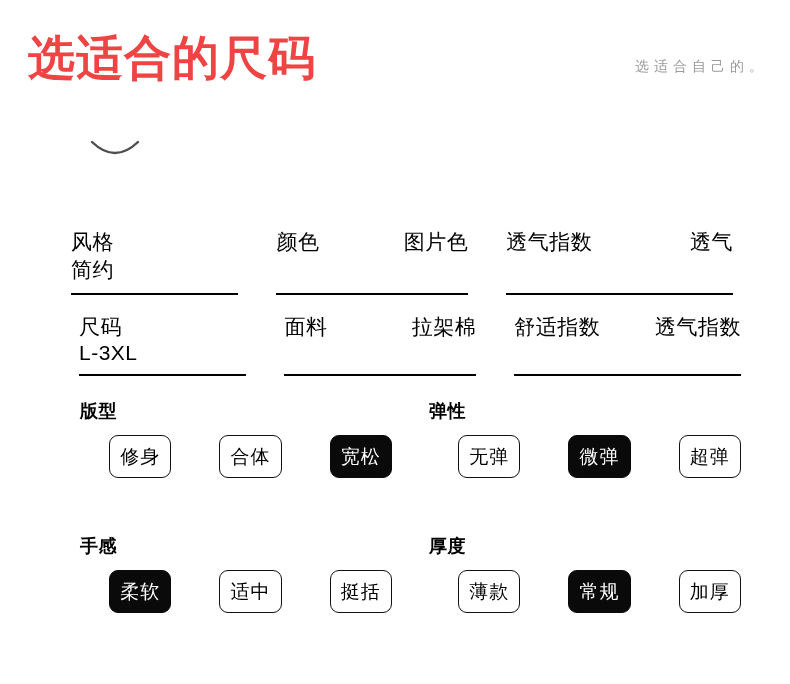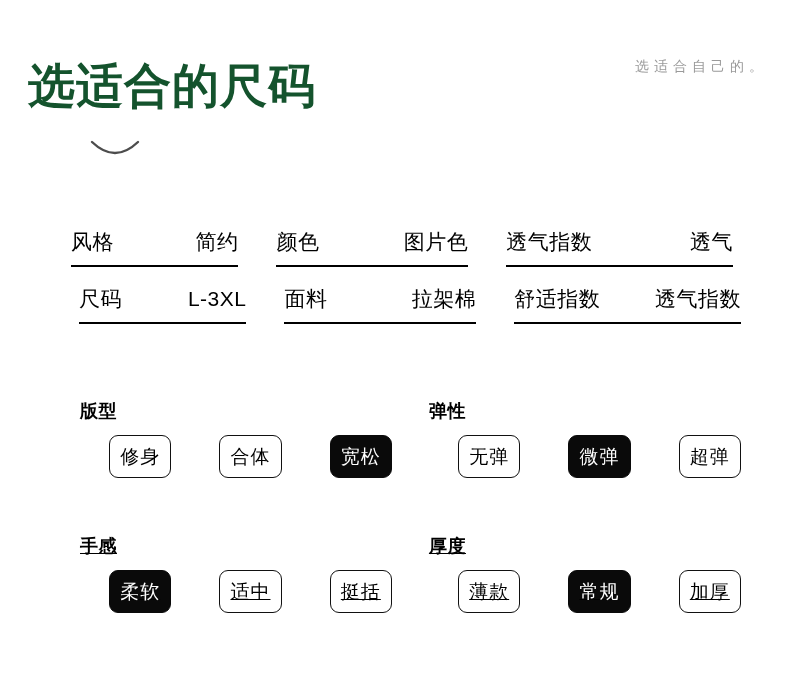--- a/index.html
+++ b/index.html
@@ -23,25 +23,24 @@
     top: 0;
     width: 790px;
     height: 130px;
   }
   .page-title {
     position: absolute;
     left: 28px;
     top: 30px;
     font-size: 47px;
     font-weight: bold;
-    color: #14532d;
+    color: #ef4444;
     letter-spacing: 1px;
     line-height: 56px;
     white-space: nowrap;
-    margin-top: 28px;
   }
   .page-subtitle {
     position: absolute;
     right: 22px;
     top: 52px;
     font-size: 14px;
     font-weight: normal;
     color: #9a9a9a;
     letter-spacing: 5px;
     line-height: 28px;
@@ -77,21 +76,21 @@
 
   .spec-cell {
     display: flex;
     align-items: baseline;
     justify-content: space-between;
     border-bottom: 2px solid #000000;
     padding-bottom: 9px;
     box-sizing: border-box;
     white-space: nowrap;
   }
-  .spec-cell.col-1 { width: 172px; }
+  .spec-cell.col-1 { width: 172px; flex-direction: column; }
   .spec-cell.col-2 { width: 197px; }
   .spec-cell.col-3 { width: 233px; }
 
   .spec-label {
     font-size: 21px;
     color: #000000;
     letter-spacing: 0.5px;
   }
   .spec-value {
     font-size: 21px;
@@ -107,21 +106,21 @@
     width: 790px;
   }
   .option-row {
     display: flex;
     width: 728px;
     box-sizing: border-box;
     padding-left: 68px;
     padding-right: 78px;
     gap: 25px;
   }
-  .option-row + .option-row { margin-top: 57px; text-decoration: underline; }
+  .option-row + .option-row { margin-top: 57px; }
 
   .option-group {
     width: 324px;
   }
   .group-label {
     font-size: 18px;
     font-weight: bold;
     color: #000000;
     letter-spacing: 0.5px;
     margin-left: 12px;

